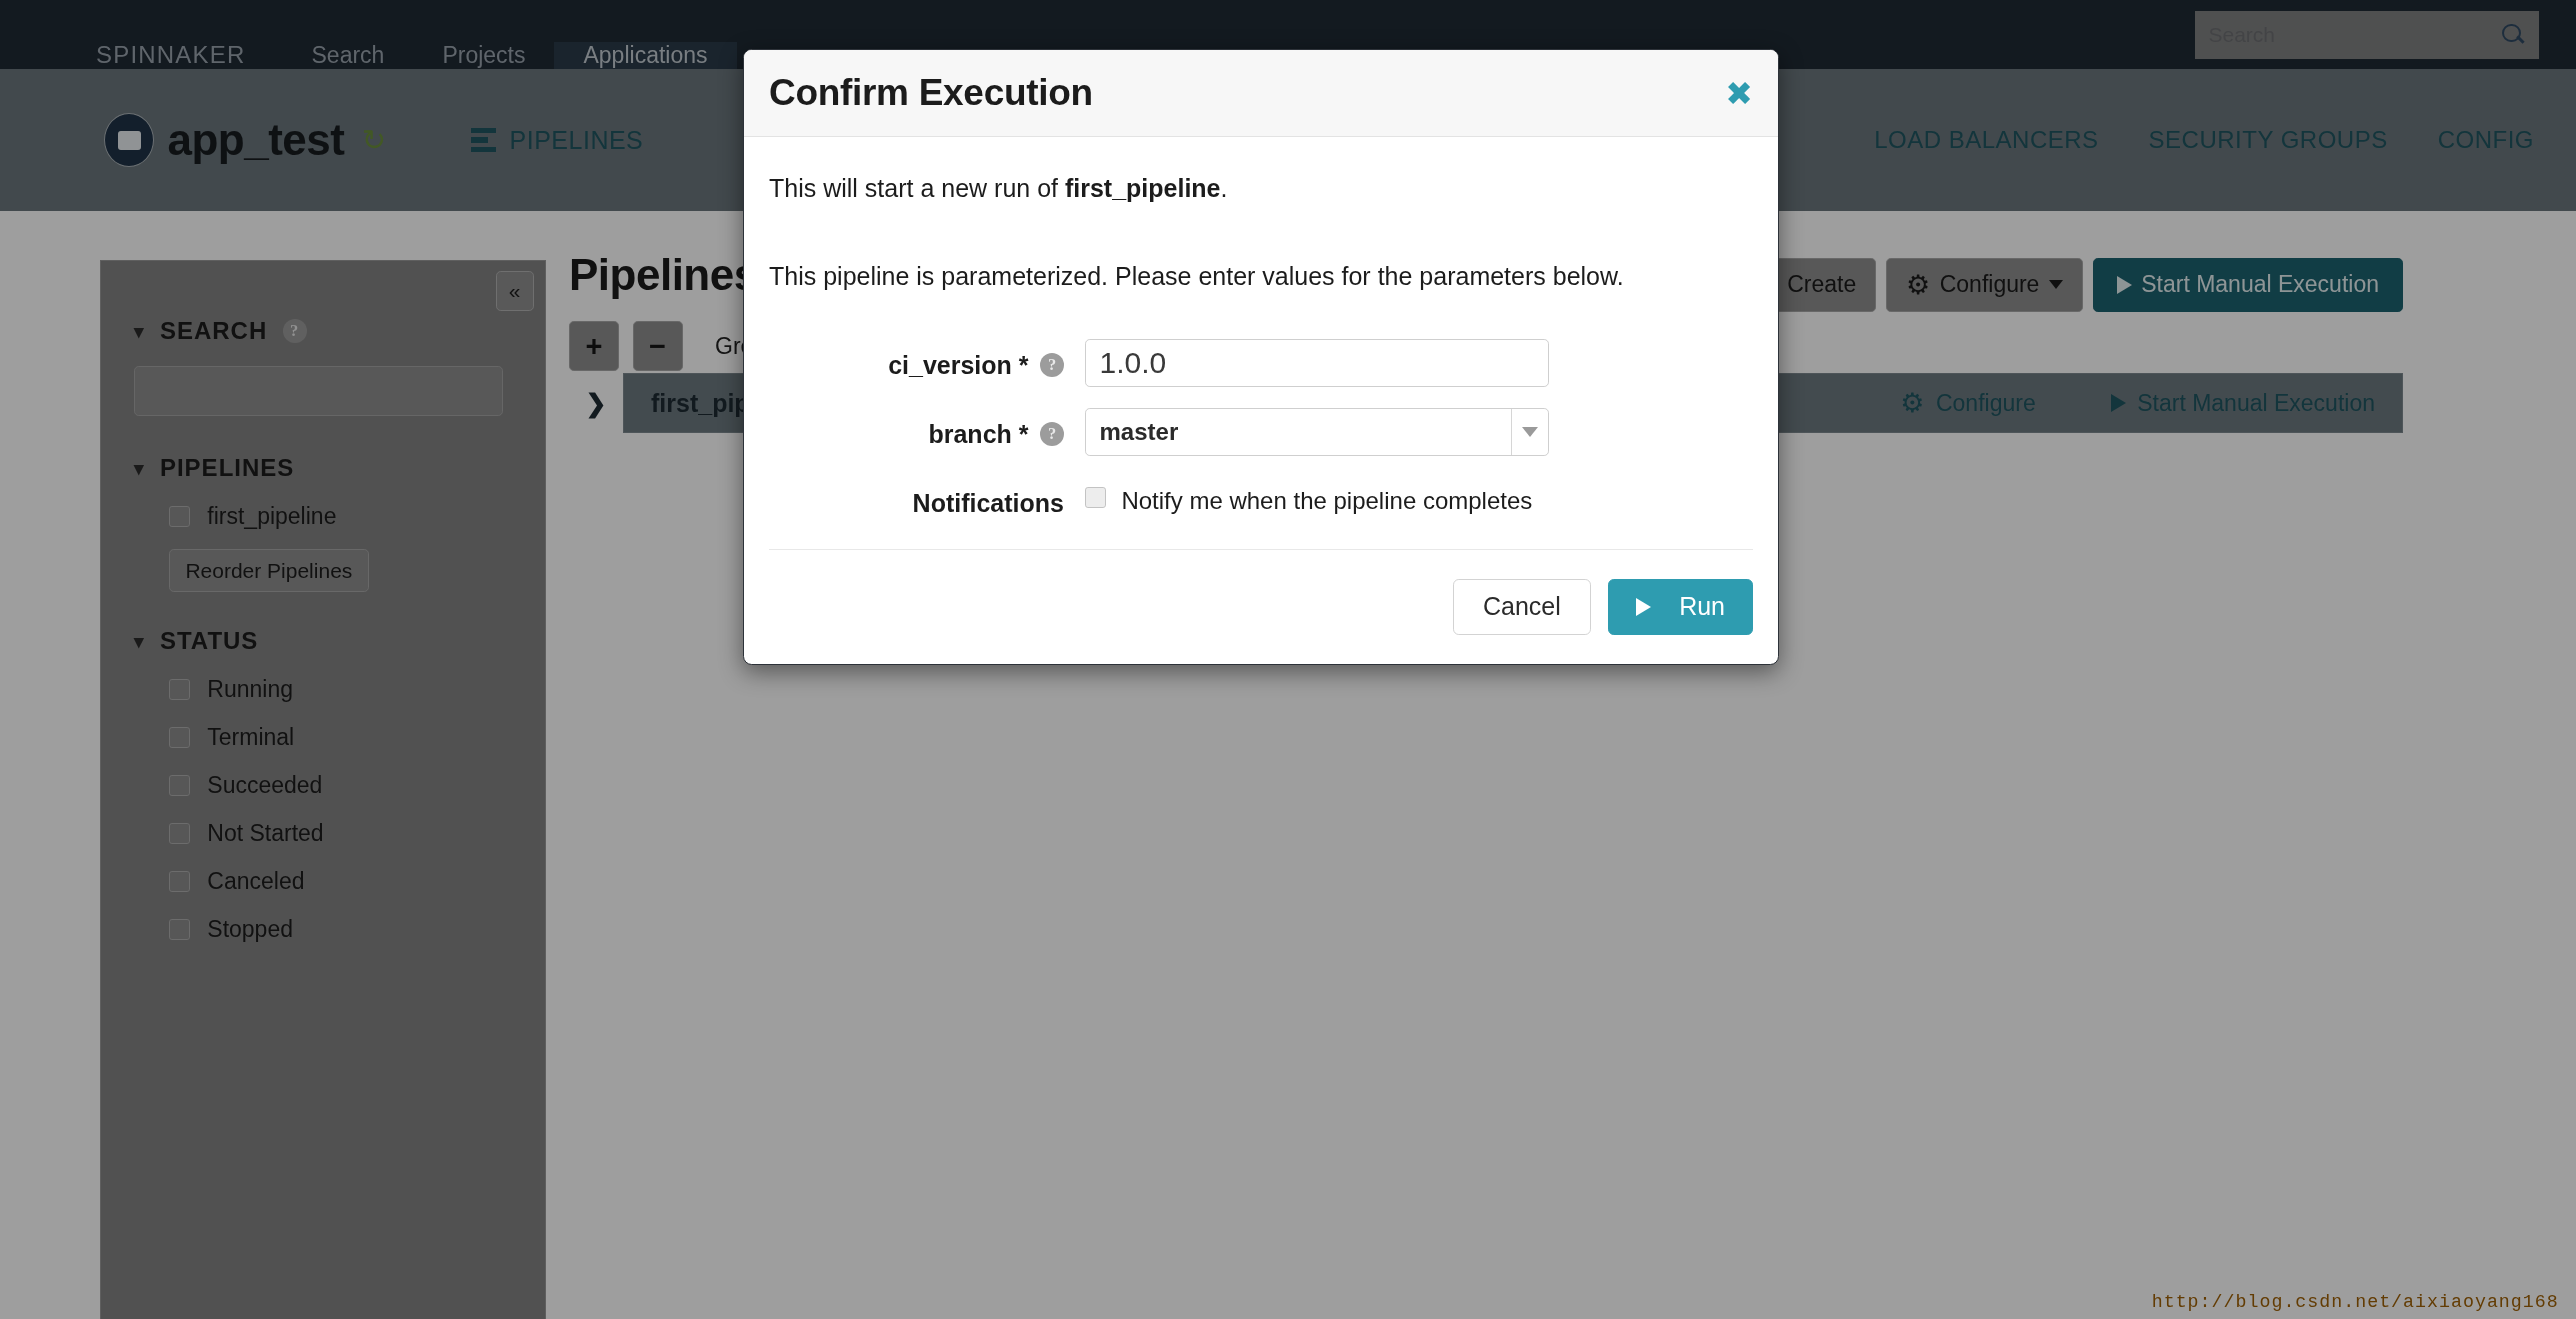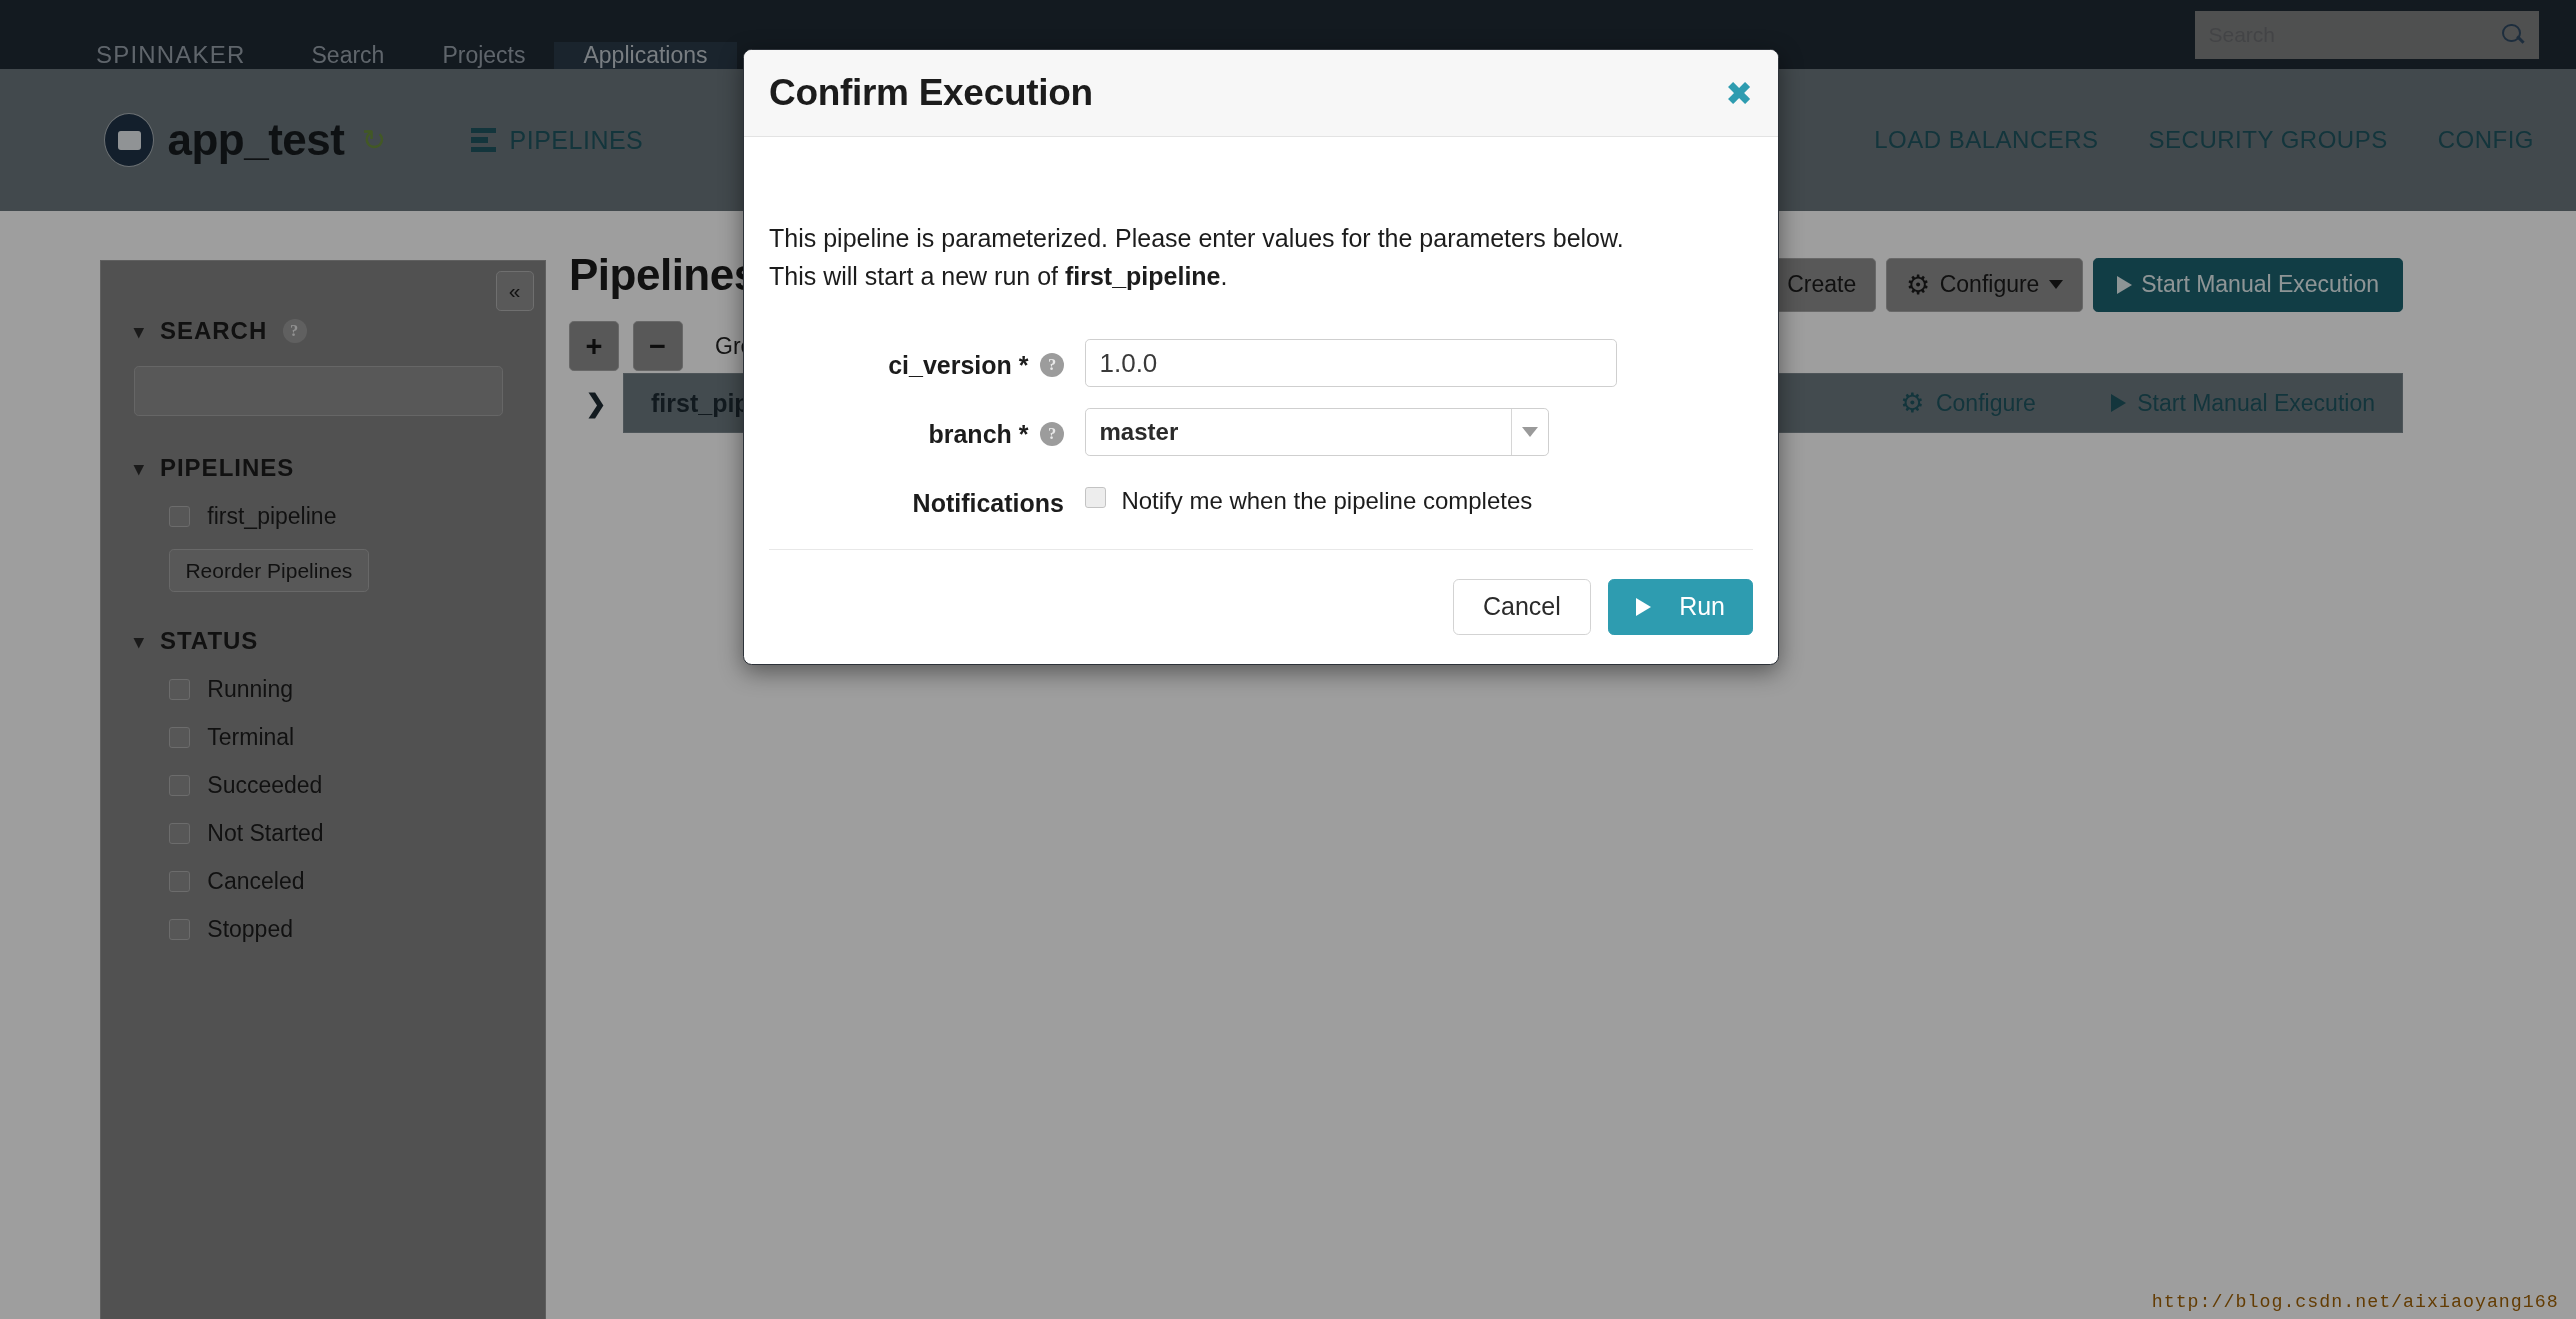--- a/index.html
+++ b/index.html
@@ -211,22 +211,22 @@
 
   .form { margin-top: 44px; }
   .frow { display: flex; align-items: flex-start; margin-bottom: 21px; }
   .flabel {
     width: 316px; text-align: right; padding-right: 21px; padding-top: 11.5px;
     font-size: 25px; font-weight: bold; color: #1c1c1c;
     display: flex; align-items: center; justify-content: flex-end; gap: 11.5px;
   }
   .fctrl { flex: 1; }
   .ftext {
-    width: 532px; height: 48px; border: 1px solid #cfcfcf; border-radius: 4.8px;
-    padding: 0 13.5px; font-size: 26px; color: #3a3a3a; outline: none;
+    width: 464px; height: 48px; border: 1px solid #cfcfcf; border-radius: 4.8px;
+    padding: 0 13.5px; font-size: 30px; color: #3a3a3a; outline: none;
     font-family: "Liberation Sans", sans-serif; background: #fff;
   }
   .fselect {
     width: 464px; height: 48px; border: 1px solid #cfcfcf; border-radius: 4.8px;
     display: flex; align-items: center; background: #fff;
   }
   .fselect .val { flex: 1; padding: 0 13.5px; font-size: 24px; font-weight: bold; color: #2b2b2b; }
   .fselect .arrow {
     width: 37px; height: 46px; border-left: 1px solid #d6d6d6;
     display: flex; align-items: center; justify-content: center;
@@ -410,24 +410,24 @@
 
   <div class="backdrop"></div>
 
   <div class="modal">
     <div class="modal-head">
       <div class="modal-title">Confirm Execution</div>
       <button class="modal-close">✖</button>
     </div>
 
     <div class="modal-body">
-      <div class="mb-line second">This pipeline is parameterized. Please enter values for the parameters below.</div>
       <div class="mb-line">
         <span>This will start a new run of </span><b>first_pipeline</b><span>.</span>
       </div>
+      <div class="mb-line second">This pipeline is parameterized. Please enter values for the parameters below.</div>
 
       <div class="form">
         <div class="frow">
           <div class="flabel">
             <span>ci_version *</span>
             <span class="help-dot">?</span>
           </div>
           <div class="fctrl">
             <input class="ftext" value="1.0.0" style="">
           </div>

